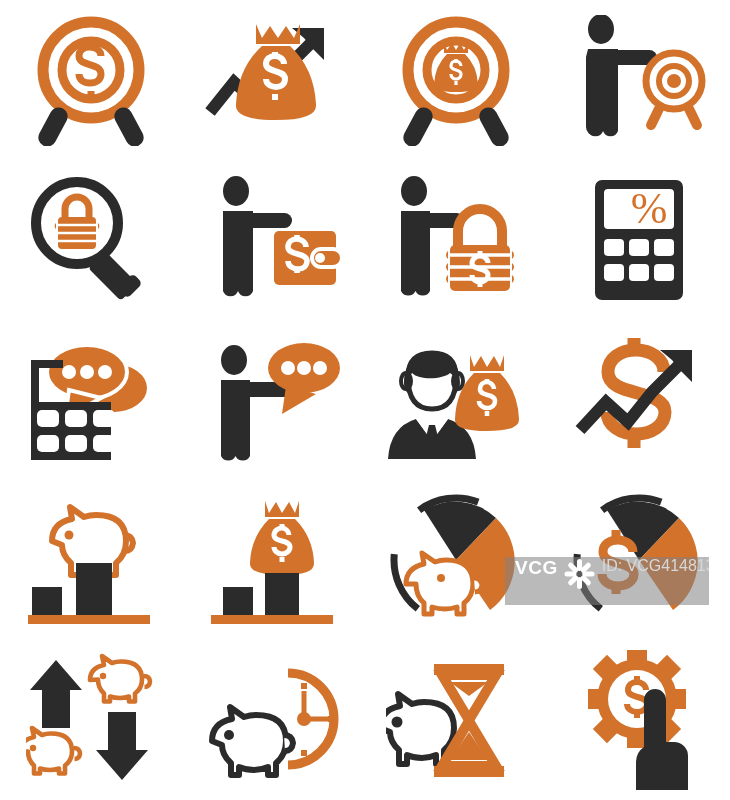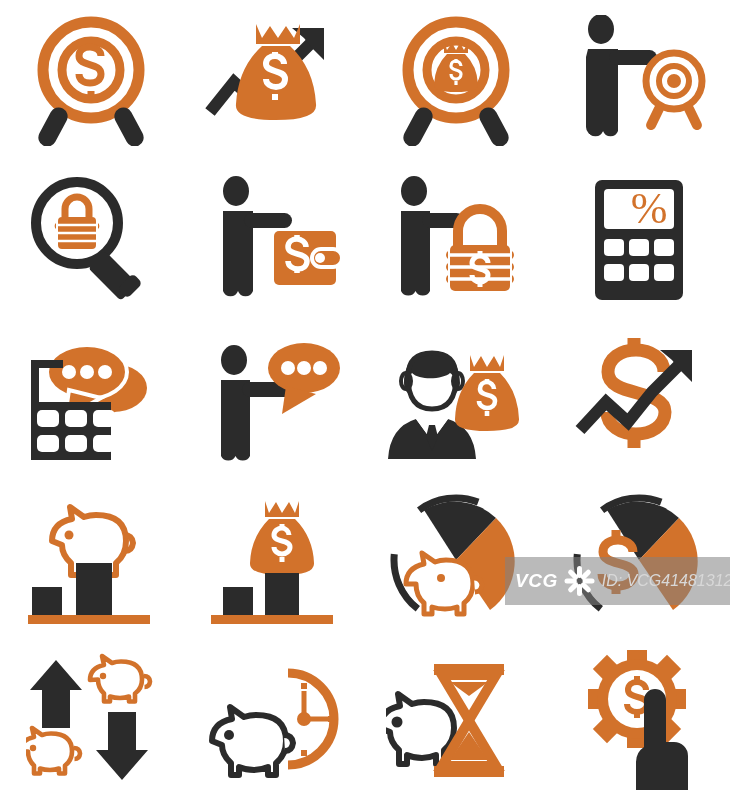--- a/index.html
+++ b/index.html
@@ -18,26 +18,25 @@
   }
   .cell{
     position:relative;
     display:flex;align-items:center;justify-content:center;
   }
   .cell svg{display:block;}
   
   #watermark{
     position:absolute;
     left:505px;top:557px;
-    width:225px;height:48px;
+    width:204px;height:48px;
     background:rgba(130,130,130,.55);
-    display:flex;align-items:center;
+    display:flex;align-items:flex-start;
     pointer-events:none;
     overflow:hidden;
-    font-style:italic;
   }
   #watermark .wm-logo{
     font-family:"Liberation Sans", sans-serif;
     font-weight:bold;font-size:19px;
     color:#ffffff;letter-spacing:.5px;
     margin-left:10px;
   }
   #watermark .wm-burst{
     position:relative;width:34px;height:34px;margin-left:4px;flex:none;
   }

